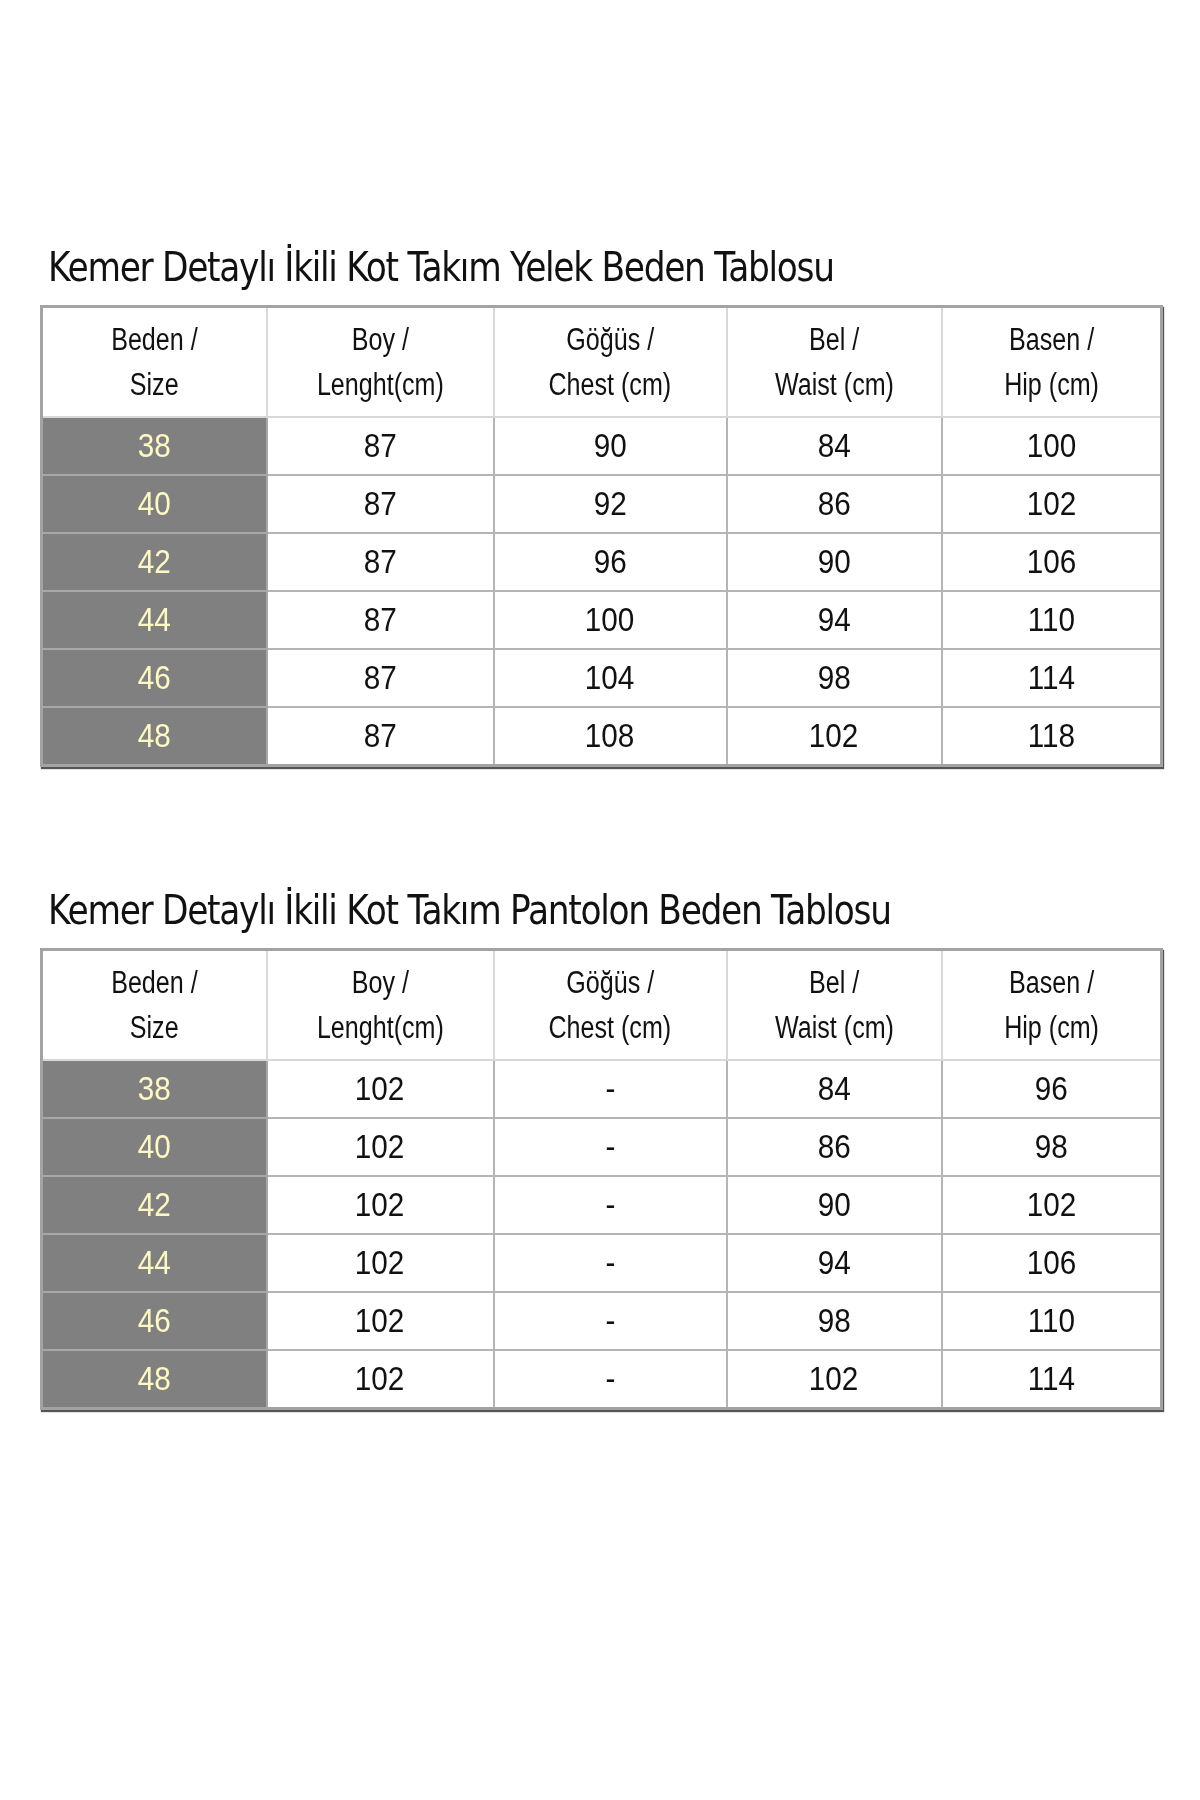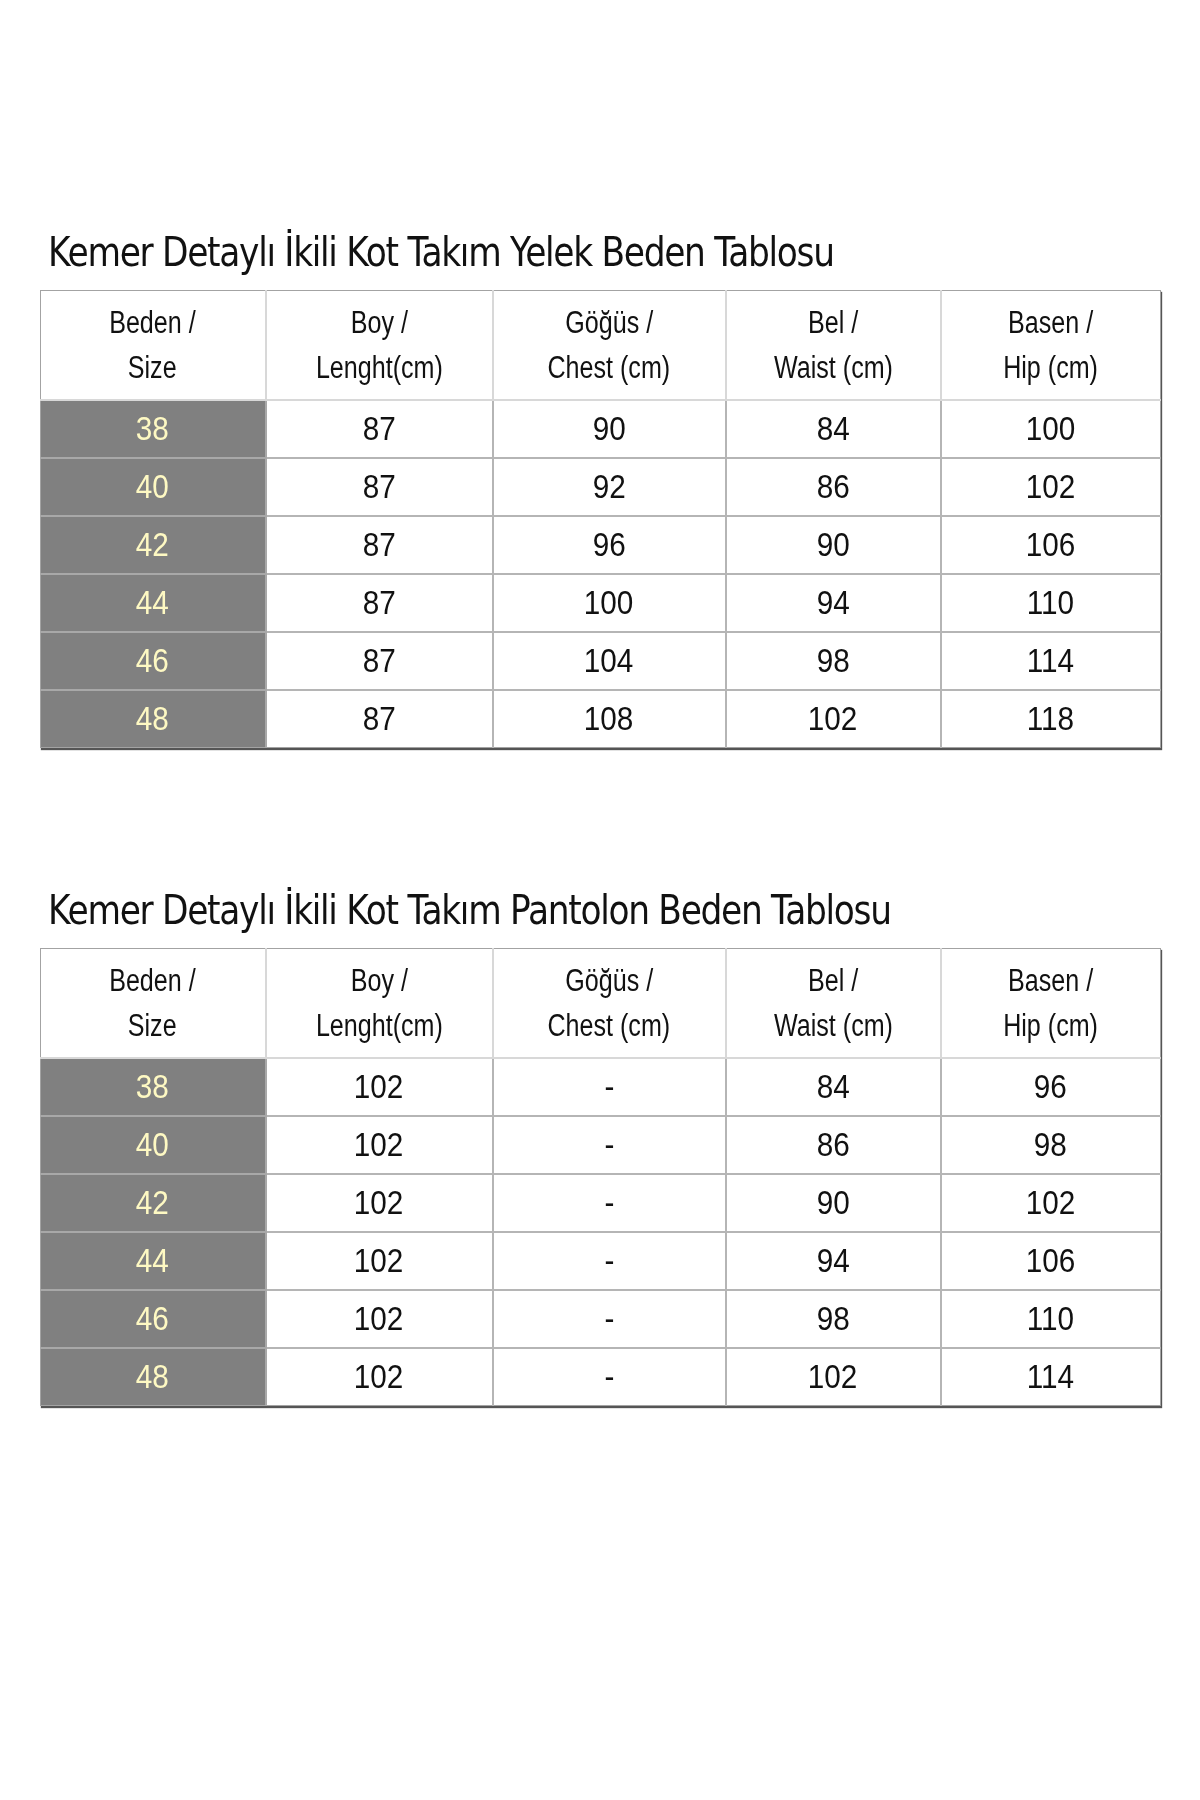--- a/index.html
+++ b/index.html
@@ -1,35 +1,35 @@
 <!DOCTYPE html>
 <html><head>
   <meta charset="utf-8">
   <style>
     html, body { margin: 0; padding: 0; background: #ffffff; }
     body { width: 1200px; height: 1800px; position: relative; overflow: hidden; font-family: "Liberation Sans", sans-serif; }
     .section { position: absolute; left: 40px; width: 1120px; }
     .title { font-family: "DejaVu Sans", sans-serif; font-size: 40px; color: #111; white-space: nowrap; letter-spacing: -1.5px; transform: scaleX(0.86); transform-origin: left center; line-height: 48px; margin-left: 8px; }
     .title-rule { height: 1px; }
-    table.size { border-collapse: collapse; width: 1120px; table-layout: fixed; border: 1px solid #a3a3a3; box-shadow: 1px 2px 1px #555; }
+    table.size { border-collapse: collapse; width: 1120px; table-layout: fixed; border: 3px solid #a3a3a3; box-shadow: 1px 2px 1px #555; }
     table.size th, table.size td { text-align: center; font-family: "Liberation Sans", sans-serif; color: #111; border: 2px solid #b5b5b5; padding: 0; }
     table.size th { font-weight: normal; font-size: 31px; line-height: 45px; height: 108px; vertical-align: middle; border-top: none; border-color: #d8d8d8; transform: none; }
     table.size th span { display: inline-block; transform: scaleX(0.9); }
     table.size td { font-size: 33px; height: 56px; }
     table.size td span { display: inline-block; transform: scaleX(0.9); }
     table.size td.size-cell { background: #808080; color: #fef9c3; border-color: #a8a8a8; }
     table.size th:first-child, table.size td:first-child { border-left: none; }
     table.size th:last-child, table.size td:last-child { border-right: none; }
     table.size tr:last-child td { border-bottom: none; }
     col.c1 { width: 225px; } col.c2 { width: 227px; } col.c3 { width: 233px; } col.c4 { width: 215px; } col.c5 { width: 220px; }
   </style>
 </head>
 <body>
 
-<div class="section" style="top:228px;">
+<div class="section" style="top:243px;">
   <div class="title">Kemer Detaylı İkili Kot Takım Yelek Beden Tablosu</div>
   <div class="title-rule" style="height:14px;"></div>
   <table class="size">
     <colgroup>
         <col class="c1">
         <col class="c2">
         <col class="c3">
         <col class="c4">
         <col class="c5">
       </colgroup>

